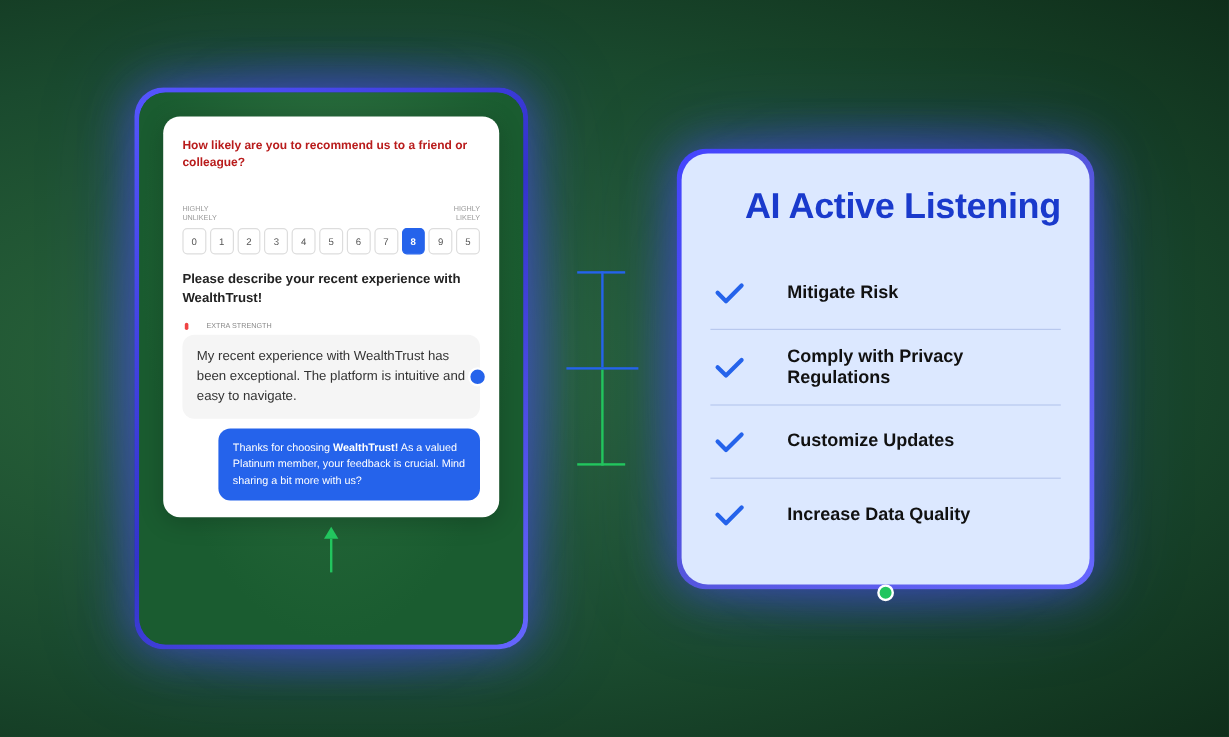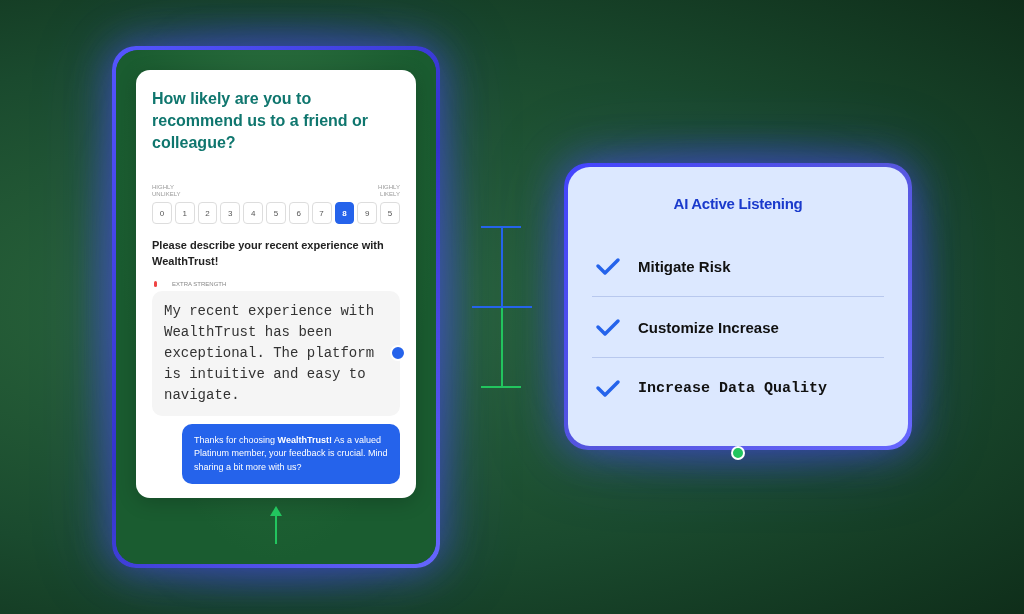--- a/index.html
+++ b/index.html
@@ -69,23 +69,23 @@
     .survey-card {
       position: relative;
       z-index: 2;
       background: white;
       border-radius: 14px;
       padding: 18px 16px 14px;
       box-shadow: 0 4px 20px rgba(0,0,0,0.2);
     }
 
     .survey-question {
-      font-size: 16px;
+      font-size: 10px;
       font-weight: 600;
-      color: #0f766e;
+      color: #b91c1c;
       line-height: 1.4;
       margin-bottom: 29px;
     }
 
     .nps-scale {
       margin-bottom: 14px;
     }
 
     .nps-labels {
       display: flex;
@@ -138,26 +138,25 @@
     }
 
     .chat-area {
       position: relative;
     }
 
     .user-message {
       background: #f5f5f5;
       border-radius: 10px;
       padding: 10px 12px;
-      font-size: 14px;
+      font-size: 11px;
       color: #333;
       line-height: 1.5;
       margin-bottom: 8px;
       position: relative;
-      font-family: Liberation Mono, monospace;
     }
 
     .user-message::after {
       content: '';
       position: absolute;
       right: -6px;
       top: 50%;
       transform: translateY(-50%);
       width: 12px;
       height: 12px;
@@ -215,45 +214,44 @@
     }
 
     .right-panel {
       background: #dce8ff;
       border-radius: 22px;
       width: 340px;
       padding: 28px 24px;
     }
 
     .right-panel-title {
-      font-size: 15px;
+      font-size: 30px;
       font-weight: 800;
       color: #1a3acc;
-      text-align: center;
+      text-align: right;
       margin-bottom: 24px;
       letter-spacing: -0.3px;
     }
 
     .feature-list {
       display: flex;
       flex-direction: column;
       gap: 0px;
     }
 
     .feature-item {
       display: flex;
       align-items: center;
-      gap: 14px;
+      gap: 32px;
       padding: 14px 0;
       border-bottom: 1px solid #b8c8ee;
     }
 
     .feature-item:last-child {
       border-bottom: none;
-      font-family: Liberation Mono, monospace;
     }
 
     .check-icon {
       width: 32px;
       height: 32px;
       flex-shrink: 0;
       display: flex;
       align-items: center;
       justify-content: center;
     }
@@ -386,37 +384,45 @@
 
           <div class="feature-item">
             <div class="check-icon">
               <svg viewBox="0 0 28 28" fill="none" xmlns="http://www.w3.org/2000/svg">
                 <polyline points="4,14 11,21 24,8" stroke="#2563eb" stroke-width="3.5" stroke-linecap="round" stroke-linejoin="round"></polyline>
               </svg>
             </div>
             <div class="feature-label">Mitigate Risk</div>
           </div>
 
-
           <div class="feature-item">
             <div class="check-icon">
               <svg viewBox="0 0 28 28" fill="none" xmlns="http://www.w3.org/2000/svg">
                 <polyline points="4,14 11,21 24,8" stroke="#2563eb" stroke-width="3.5" stroke-linecap="round" stroke-linejoin="round"></polyline>
               </svg>
             </div>
-            <div class="feature-label">Customize Increase</div>
-          </div>
-
+            <div class="feature-label">Comply with Privacy Regulations</div>
+          </div>
 
           <div class="feature-item">
             <div class="check-icon">
               <svg viewBox="0 0 28 28" fill="none" xmlns="http://www.w3.org/2000/svg">
                 <polyline points="4,14 11,21 24,8" stroke="#2563eb" stroke-width="3.5" stroke-linecap="round" stroke-linejoin="round"></polyline>
               </svg>
             </div>
+            <div class="feature-label">Customize Updates</div>
+          </div>
+
+
+          <div class="feature-item">
+            <div class="check-icon">
+              <svg viewBox="0 0 28 28" fill="none" xmlns="http://www.w3.org/2000/svg">
+                <polyline points="4,14 11,21 24,8" stroke="#2563eb" stroke-width="3.5" stroke-linecap="round" stroke-linejoin="round"></polyline>
+              </svg>
+            </div>
             <div class="feature-label">Increase Data Quality</div>
           </div>
 
         </div>
 
       </div>
     </div>
 
     <div style="position:absolute; bottom:-10px; left:50%; transform:translateX(-50%); width:14px; height:14px; background:#22c55e; border-radius:50%; border:2px solid white; z-index:10;"></div>
   </div>

